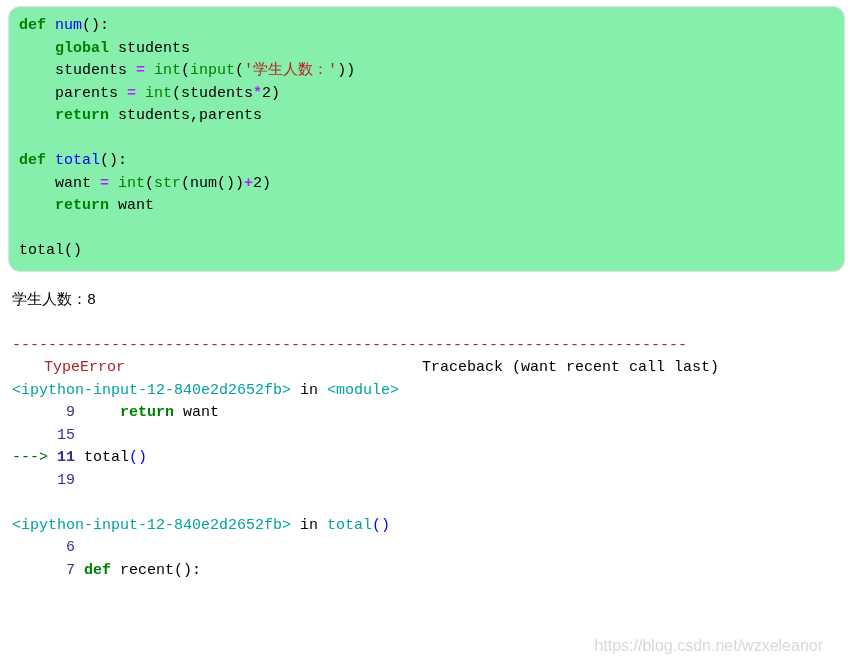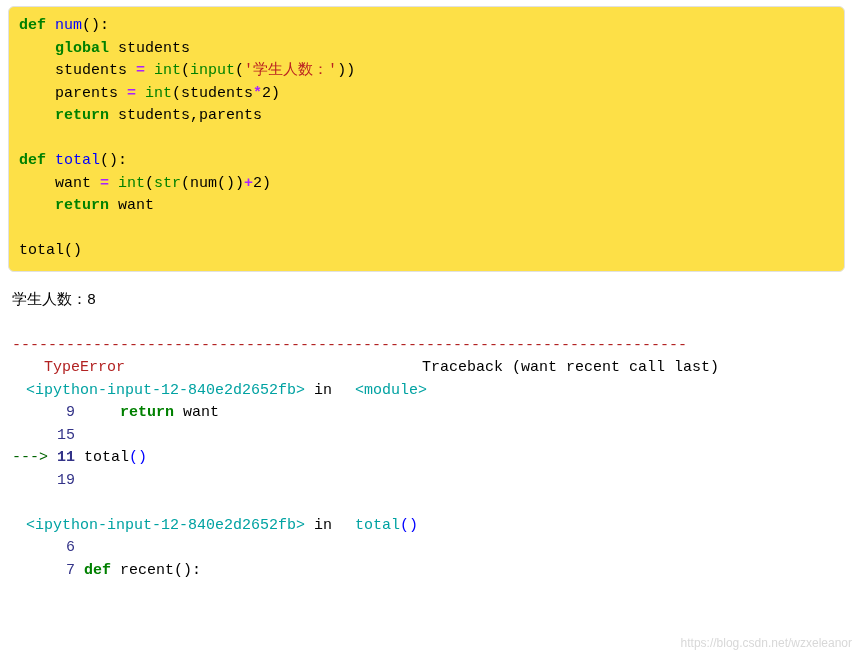--- a/index.html
+++ b/index.html
@@ -6,51 +6,51 @@
     margin: 0;
     padding: 0;
     font-family: "SimSun", "Consolas", "Courier New", monospace;
     font-size: 15px;
     background: #fff;
     color: #000;
     width: 853px;
     line-height: 1.5;
   }
   .code-block {
-    background: #fde047;
+    background: #86efac;
     border: 1px solid #e1e1e1;
-    border-radius: 6px;
+    border-radius: 12px;
     padding: 8px 10px;
     margin: 6px 8px 14px 8px;
     white-space: pre;
     font-family: "SimSun", "Consolas", "Courier New", monospace;
   }
   .output {
     padding: 4px 12px 10px 12px;
     white-space: pre;
     font-family: "SimSun", "Consolas", "Courier New", monospace;
   }
   .kw { color: #008000; font-weight: bold; }
   .fn { color: #0000ff; }
   .bi { color: #008000; }
   .op { color: #aa22ff; font-weight: bold; }
   .st { color: #ba2121; }
   .err-name { color: #b22222; margin-left: 32px; }
   .err-hr { color: #b22222; }
-  .tb-src { color: #00a2a2; margin-left: 14px; }
+  .tb-src { color: #00a2a2; }
   .tb-arrow { color: #006400; }
   .tb-ln { color: #338; }
   .tb-bold { font-weight: bold; text-align: right; }
   .tb-call { color: #0000ff; }
   .watermark {
     position: absolute;
-    right: 1px;
+    right: 30px;
     top: 634px;
     color: #d8d8d8;
-    font-size: 12px;
+    font-size: 16px;
     font-family: Arial, sans-serif;
     pointer-events: none;
   }
 </style>
 </head>
 <body>
 
 <div class="code-block"><span class="kw">def </span><span class="fn">num</span><span>():</span>
     <span class="kw">global </span><span>students</span>
 <span>    students </span><span class="op">= </span><span class="bi">int</span><span>(</span><span class="bi">input</span><span>(</span><span class="st">'学生人数：'</span><span>))</span>

